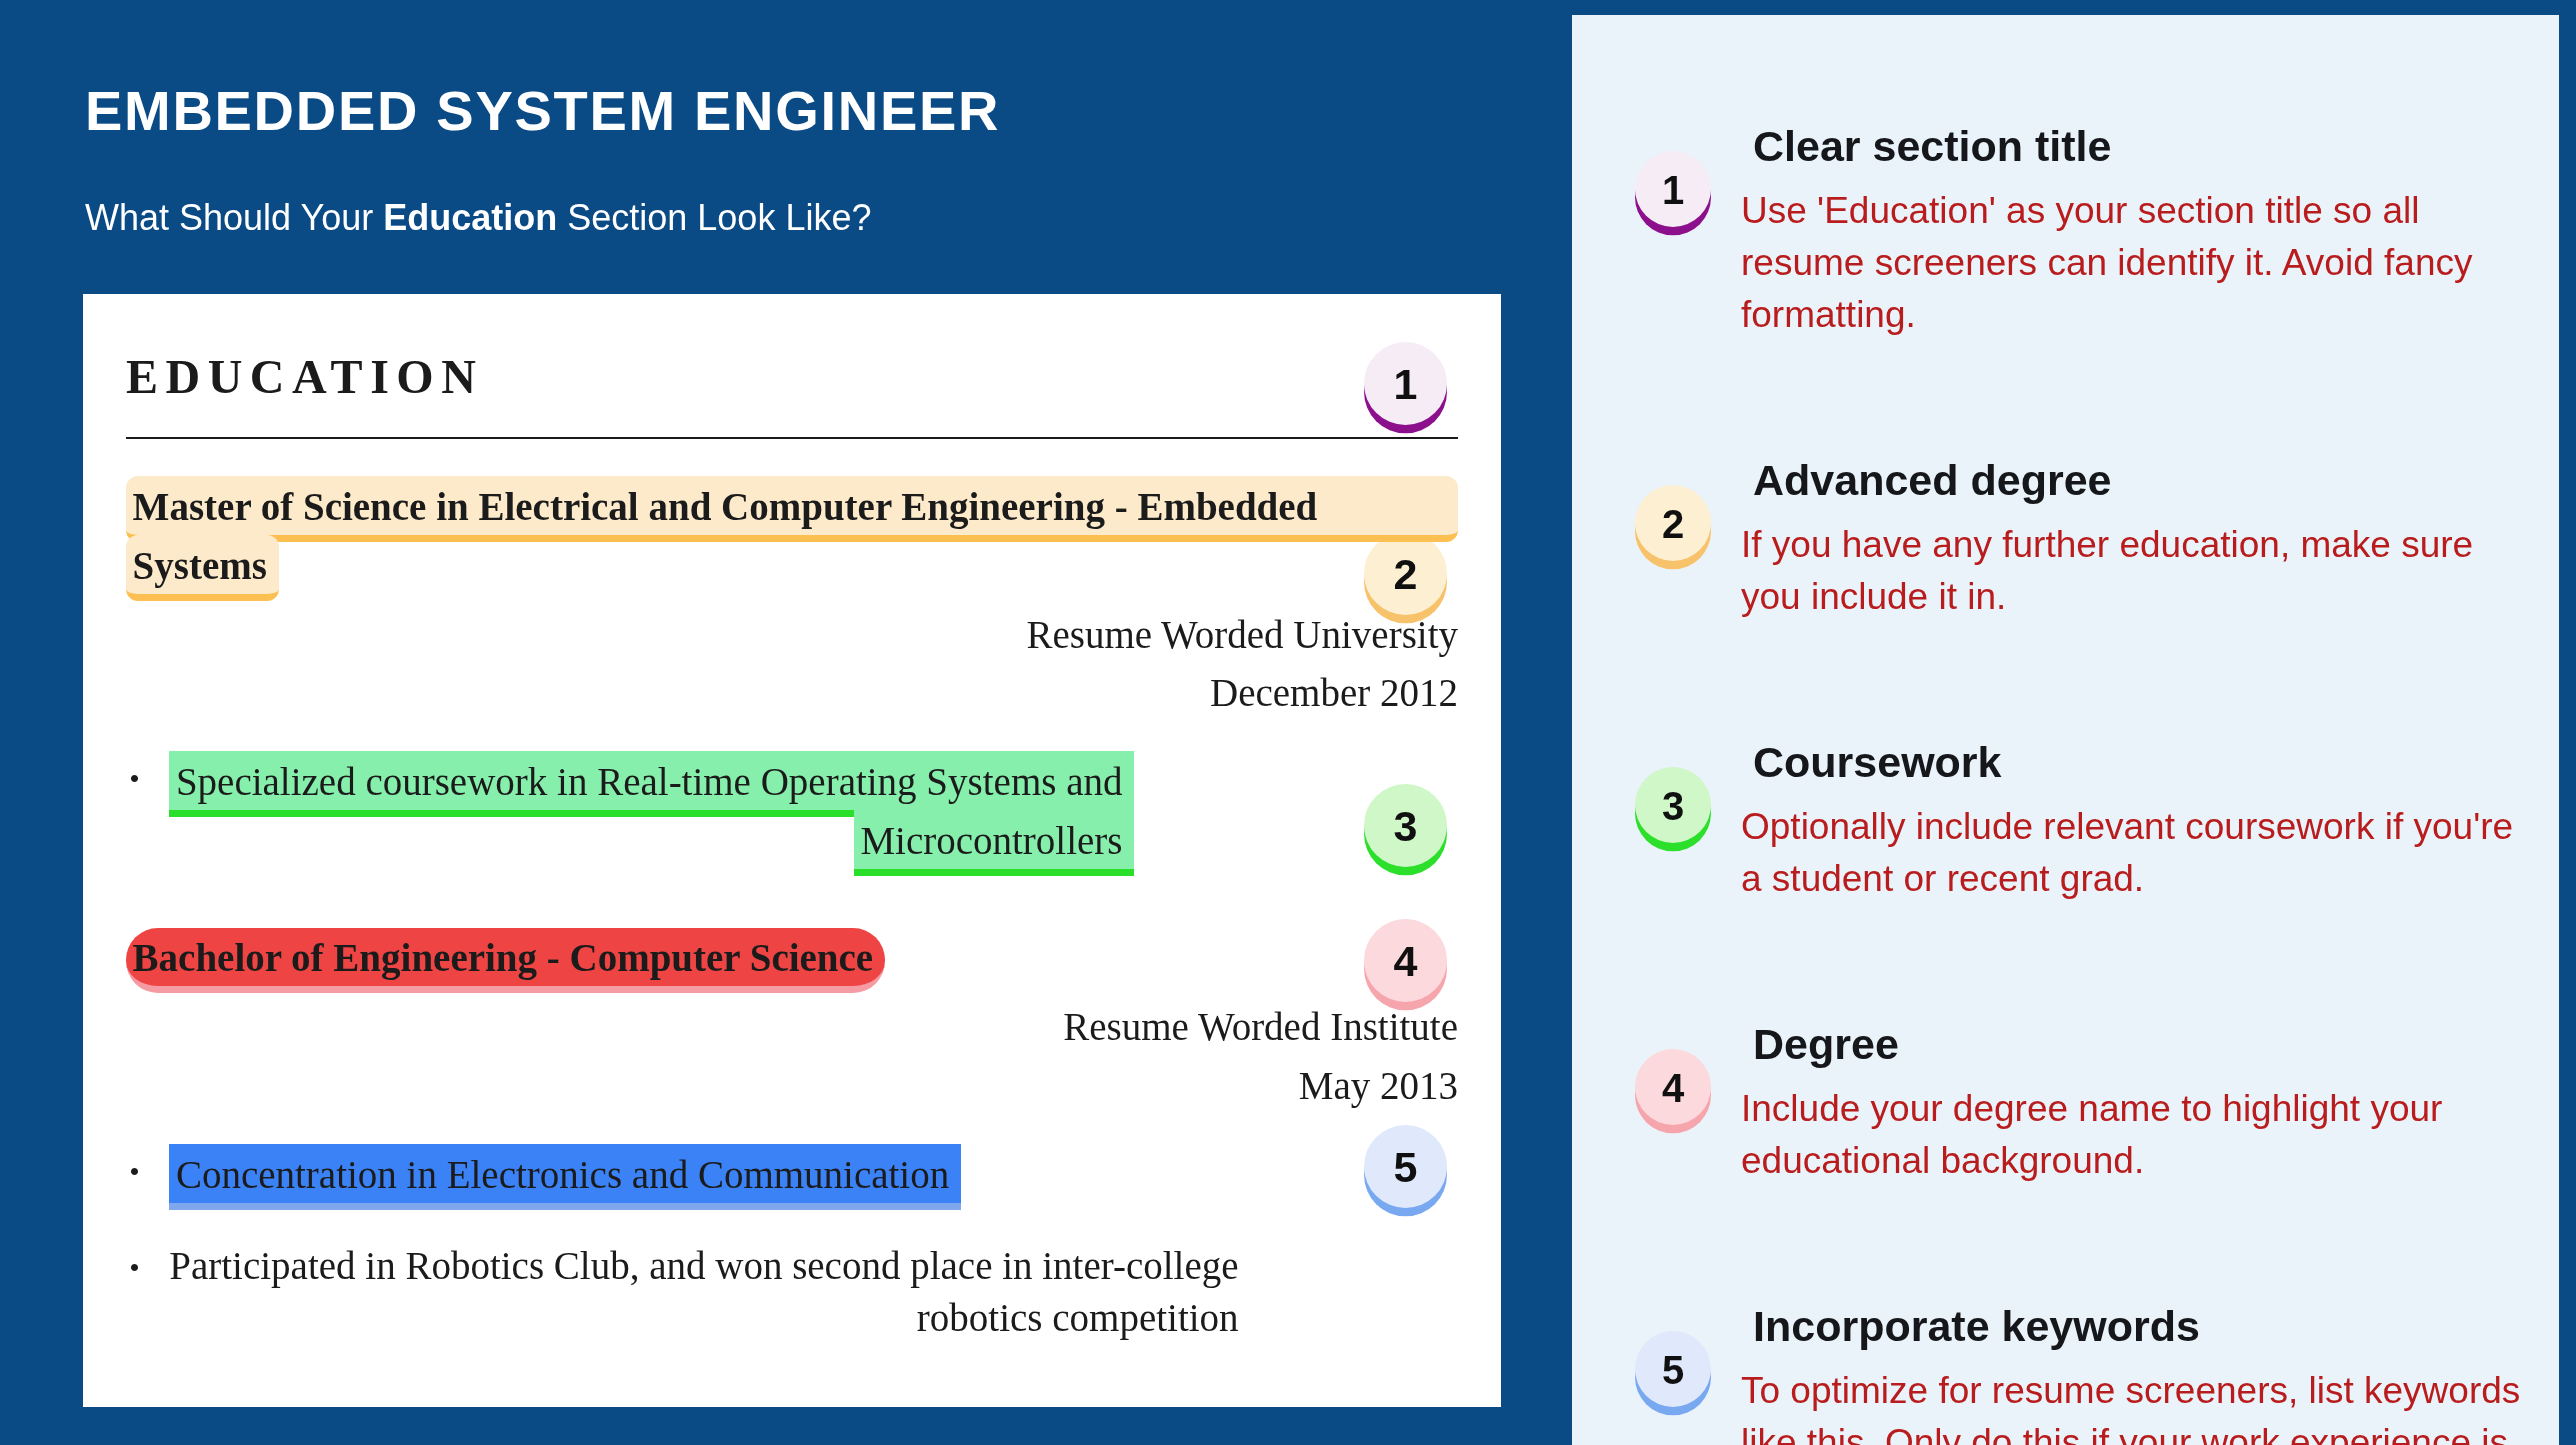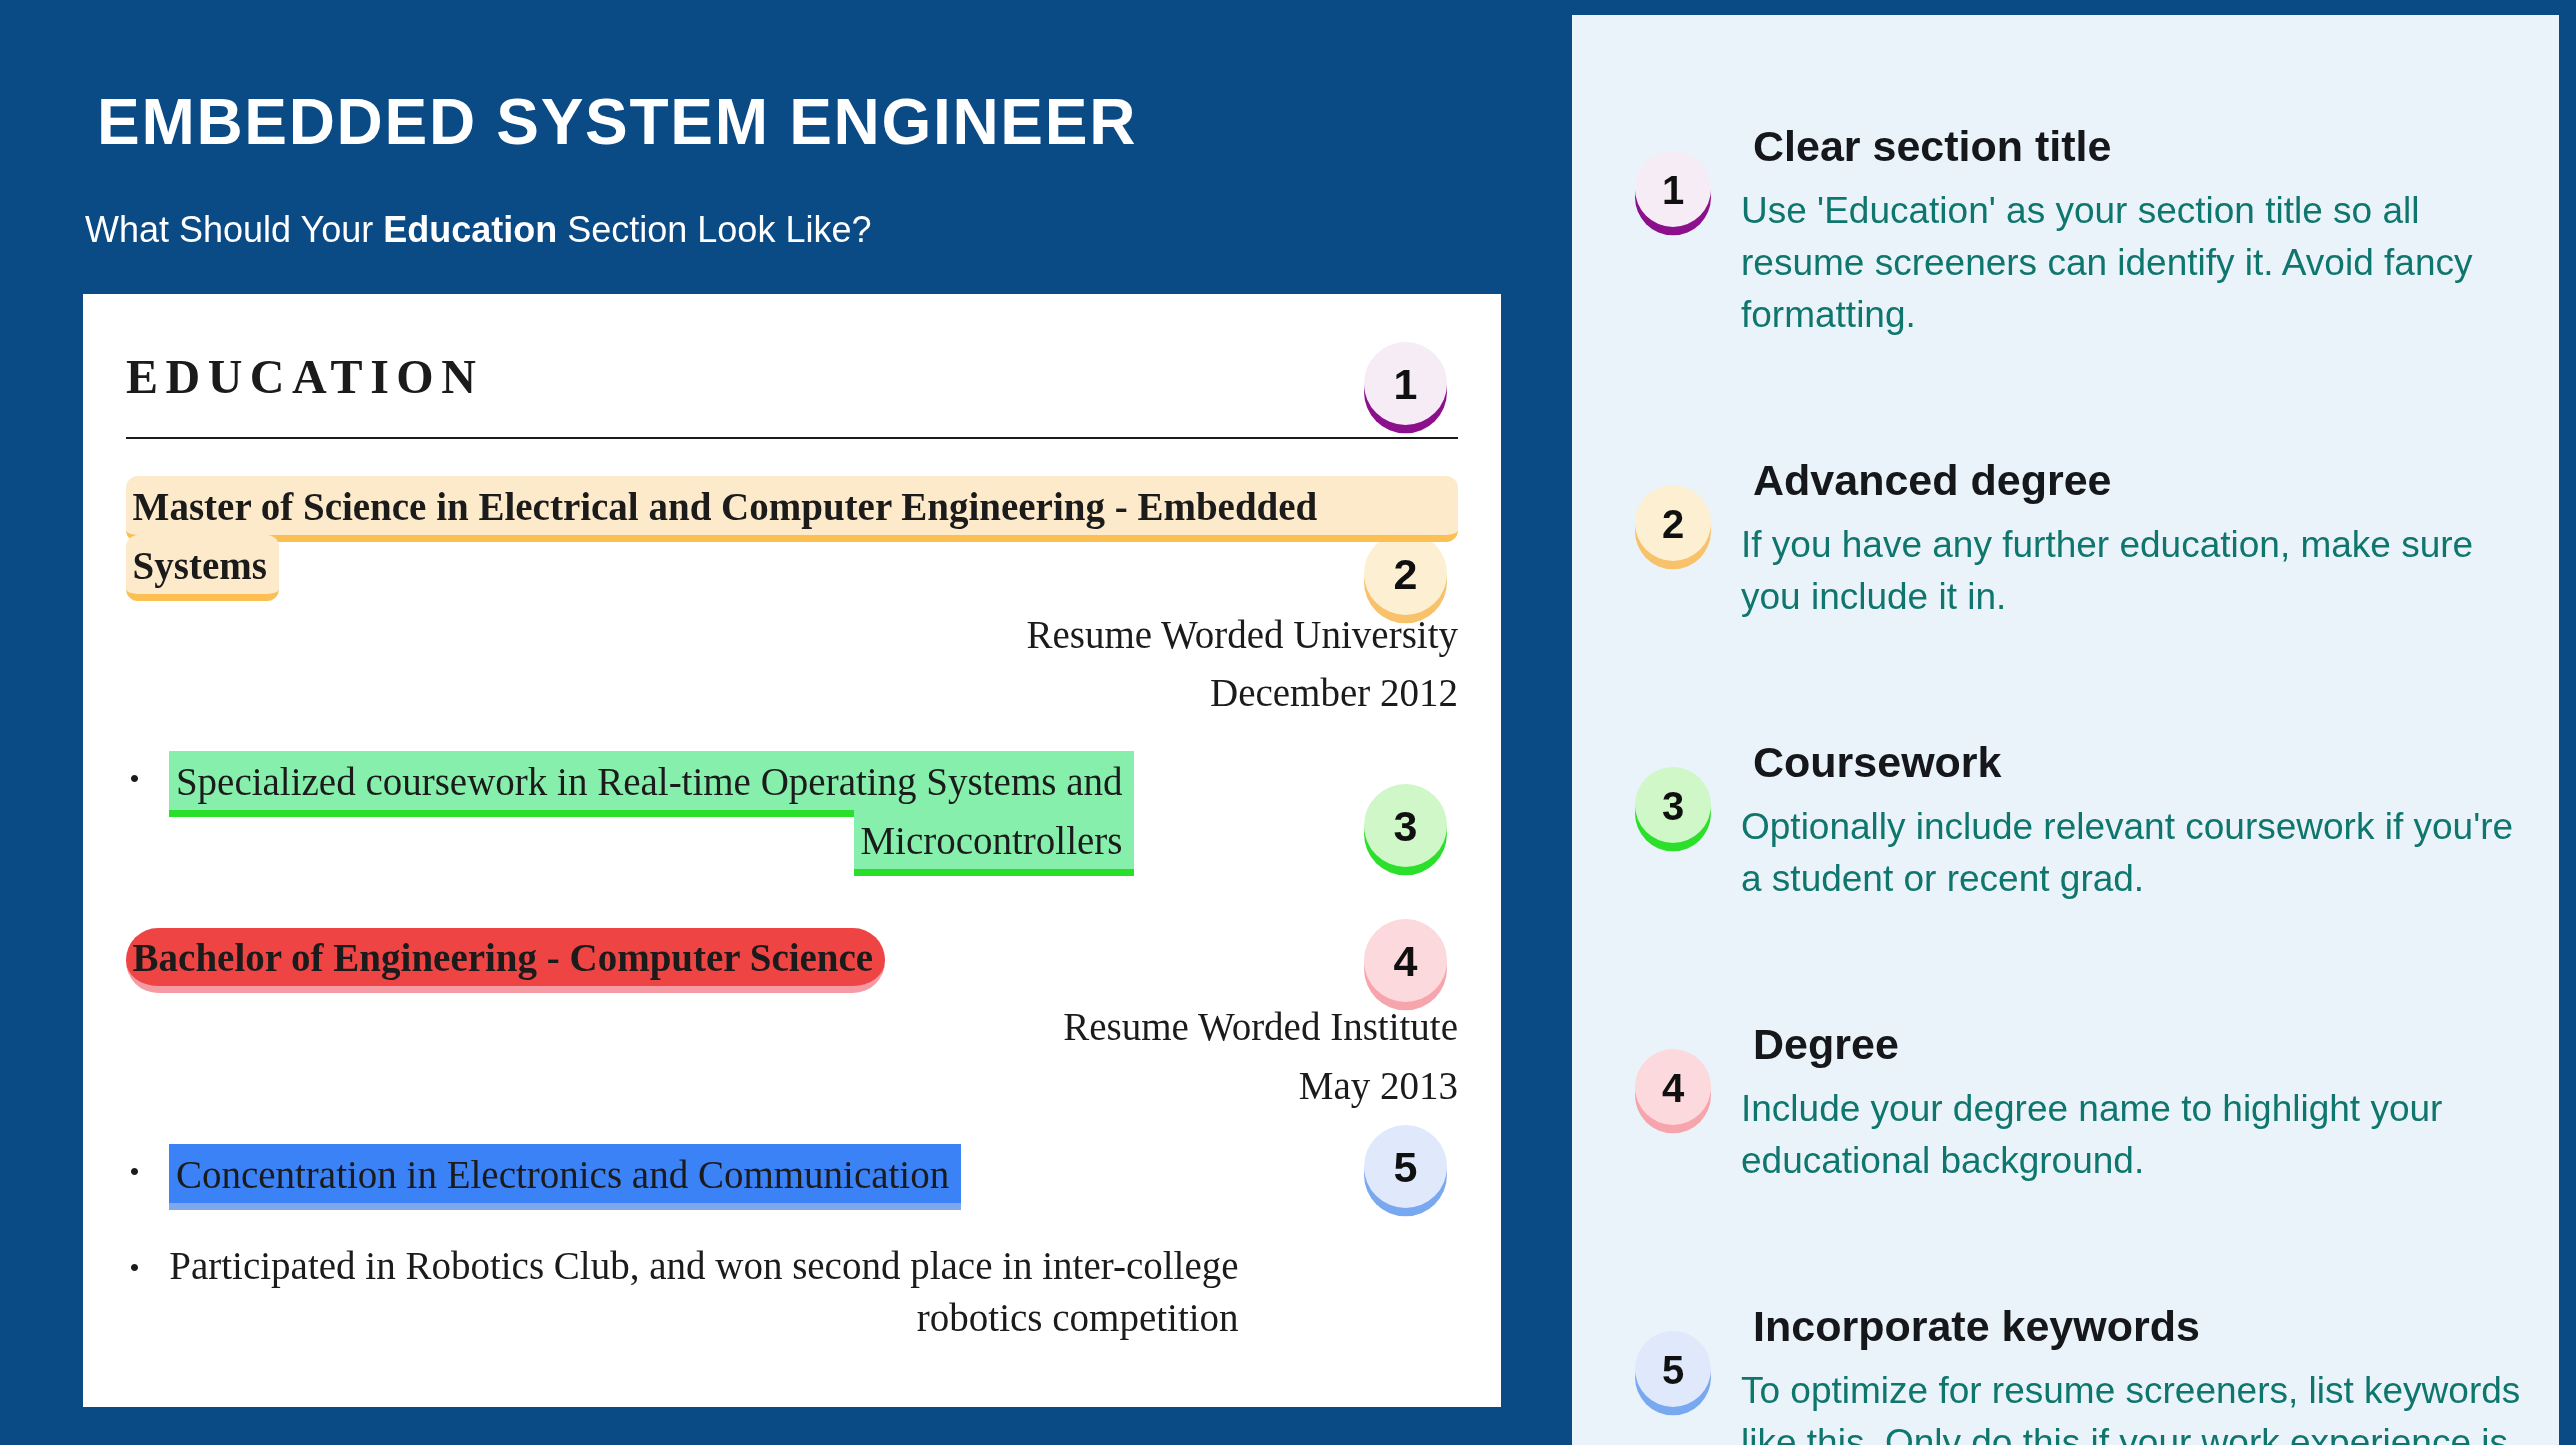--- a/index.html
+++ b/index.html
@@ -5,21 +5,21 @@
   html,body{margin:0;padding:0;}
   body{
     width:2576px;height:1446px;overflow:hidden;position:relative;
     background:#0A4A85;
     font-family:"Liberation Sans", sans-serif;
   }
 
   
   .header{position:absolute;left:85px;top:65px;width:1463px;color:#FFFFFF;}
   .header h1{
-    margin:12px;font-size:64px;line-height:91px;font-weight:800;letter-spacing:1.7px;
+    margin:0;font-size:56px;line-height:91px;font-weight:800;letter-spacing:1.7px;
   }
   .header .subtitle{
     margin-top:30px;font-size:36px;line-height:63px;font-weight:400;
   }
   .header .subtitle b{font-weight:800;}
 
   
   .card{
     position:absolute;left:83px;top:294px;width:1418px;height:1113px;
     background:#FFFFFF;color:#1B1B1B;
@@ -77,21 +77,21 @@
   
   .panel{
     position:absolute;left:1572px;top:15px;width:987px;height:1431px;
     background:#EBF3FA;box-sizing:border-box;
     padding:93px 33px 0 63px;
   }
   .tip{display:flex;margin-bottom:101px;}
   .tip .badge{flex:none;width:76px;height:76px;line-height:78px;font-size:40px;margin-top:43px;}
   .tip .text{margin-left:30px;width:798px;}
   .tip h3{margin:12px;font-size:43px;line-height:53px;font-weight:800;color:#15171A;}
-  .tip p{margin:8.3px 0 0 0;font-size:37px;line-height:52px;color:#0f766e;font-weight:400;}
+  .tip p{margin:8.3px 0 0 0;font-size:37px;line-height:52px;color:#b91c1c;font-weight:400;}
 </style>
 </head>
 <body>
 
 <div class="header">
   <h1>EMBEDDED SYSTEM ENGINEER</h1>
   <div class="subtitle"><span>What Should Your </span><b>Education</b><span> Section Look Like?</span></div>
 </div>
 
 <div class="card">

